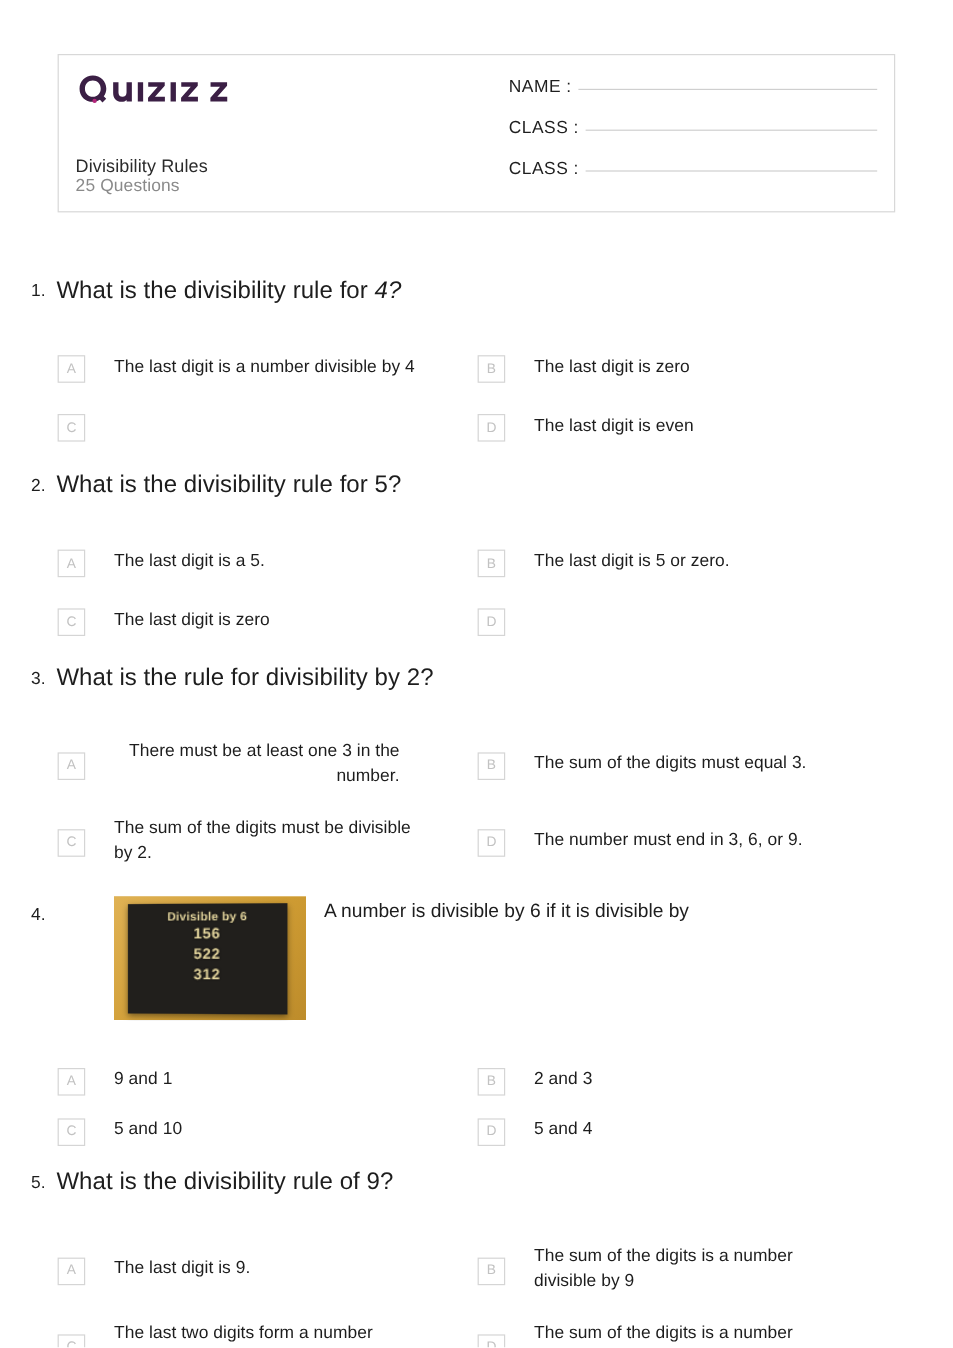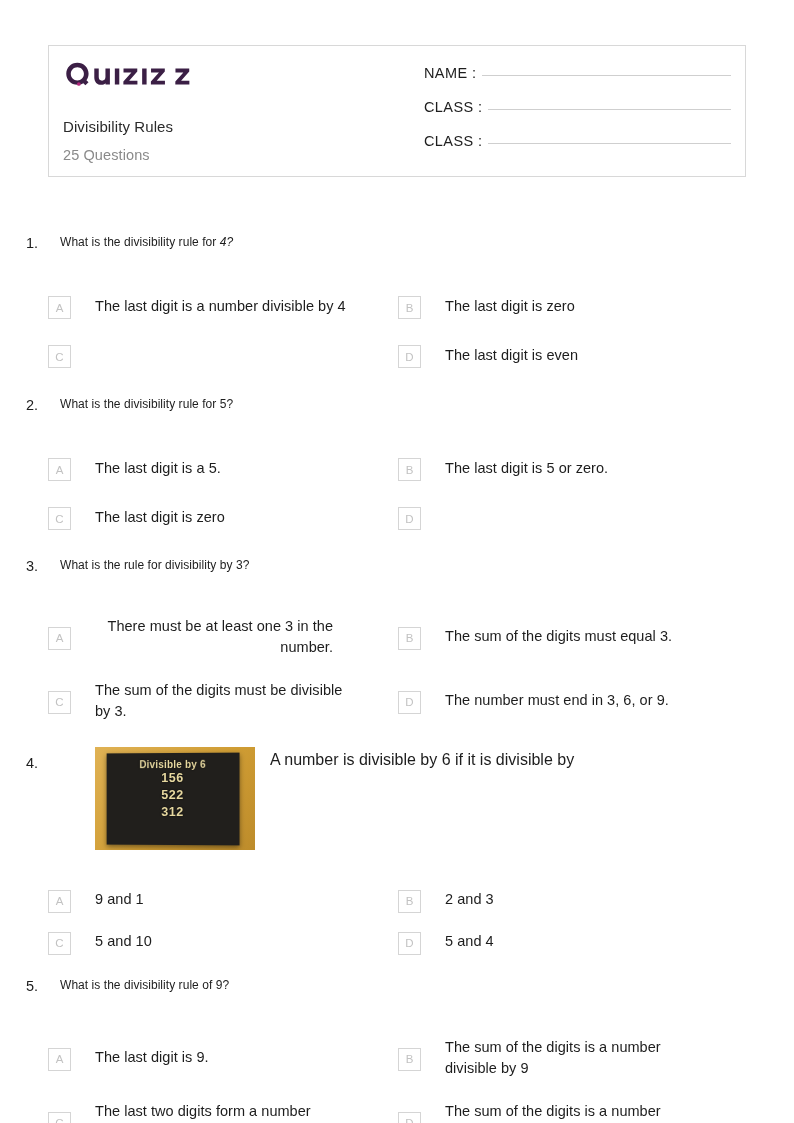--- a/index.html
+++ b/index.html
@@ -37,21 +37,21 @@
     position: relative;
   }
   .logo {
     display: block;
     height: 24px;
     margin-left: 2px;
   }
   .quiz-title {
     position: absolute;
     left: 14px;
-    top: 72px;
+    top: 84px;
     font-size: 15px;
     color: #2b2b2b;
     letter-spacing: .1px;
   }
   .quiz-sub {
     position: absolute;
     left: 14px;
     top: 101px;
     font-size: 14.5px;
     color: #8a8a8a;
@@ -99,26 +99,25 @@
     width: 47px;
     min-width: 47px;
     text-align: right;
     padding-right: 9px;
     font-size: 14.5px;
     color: #1d1d1d;
     line-height: 20px;
     padding-top: 1px;
   }
   .q-text {
-    font-size: 12px;
+    font-size: 20px;
     color: #1d1d1d;
     line-height: 20px;
     letter-spacing: .05px;
     max-width: 560px;
-    margin-left: 13px;
   }
   .q-text .it { font-style: italic; }
 
   .q-media-row { display: flex; align-items: flex-start; }
   .q-media {
     margin-left: 48px;
     width: 160px;
     height: 103px;
     flex: 0 0 160px;
   }
@@ -292,34 +291,34 @@
         </div>
         <div class="option align-mid">
           <div class="opt-badge">D</div>
         </div>
       </div>
     </div>
 
     <div class="question-block" style="padding-bottom:14px;">
       <div class="q-head" style="padding-bottom:29px;">
         <div class="q-num">3.</div>
-        <div class="q-text">What is the rule for divisibility by 3?</div>
+        <div class="q-text">What is the rule for divisibility by 2?</div>
       </div>
       <div class="options">
         <div class="option align-mid" style="min-height:64px;">
           <div class="opt-badge">A</div>
           <div class="opt-text" style="max-width:262px;text-align:right;">There must be at least one 3 in the number.</div>
         </div>
         <div class="option align-mid" style="min-height:64px;">
           <div class="opt-badge">B</div>
           <div class="opt-text">The sum of the digits must equal 3.</div>
         </div>
         <div class="option align-mid" style="min-height:64px;">
           <div class="opt-badge">C</div>
-          <div class="opt-text" style="max-width:290px;">The sum of the digits must be divisible by 3.</div>
+          <div class="opt-text" style="max-width:290px;">The sum of the digits must be divisible by 2.</div>
         </div>
         <div class="option align-mid" style="min-height:64px;">
           <div class="opt-badge">D</div>
           <div class="opt-text">The number must end in 3, 6, or 9.</div>
         </div>
       </div>
     </div>
 
     <div class="question-block" style="padding-bottom:12px;">
       <div class="q-media-row" style="padding-bottom:29px;">

